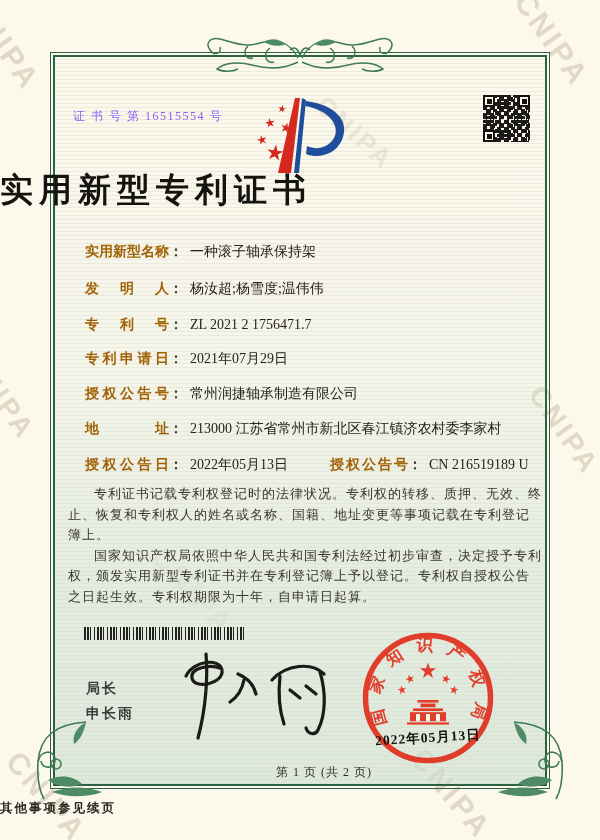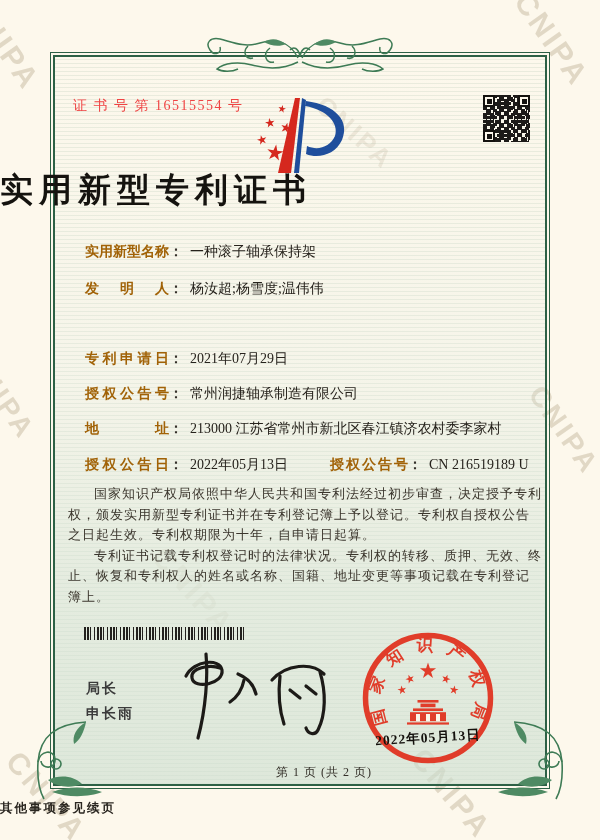--- a/index.html
+++ b/index.html
@@ -20,21 +20,21 @@
     border:1px solid #2d6146;box-sizing:border-box;
   }
   .frame-inner{
     position:absolute;inset:2px;border:2px solid #2d6146;box-sizing:border-box;
     background:
       linear-gradient(180deg, rgba(222,234,225,0) 0%, rgba(222,234,225,0.25) 45%,
                       rgba(209,226,213,0.55) 72%, rgba(205,223,209,0.65) 100%),
       repeating-linear-gradient(0deg, rgba(122,160,136,0.15) 0 1px, transparent 1px 4px);
   }
   
-  .certno{position:absolute;left:73px;top:97px;font-size:14px;color:#ef4444;letter-spacing:1.5px;}
+  .certno{position:absolute;left:73px;top:108px;font-size:12px;color:#8b5cf6;letter-spacing:1.5px;}
   .logo{position:absolute;left:242px;top:95px;}
   .qr{position:absolute;left:483px;top:95px;width:47px;height:47px;background:
       repeating-conic-gradient(#1c1a18 0% 25%, transparent 0% 50%) 0px 0px / 7px 7px,
       repeating-conic-gradient(#1c1a18 0% 25%, transparent 0% 50%) 3px 2px / 9px 9px;}
   .fp{position:absolute;width:12px;height:12px;border:2.5px solid #14120f;background:#fdf8ec;box-sizing:border-box;}
   .fp::after{content:"";position:absolute;inset:1.5px;background:#14120f;}
   .fp.tl{left:0;top:0}.fp.tr{right:0;top:0}.fp.bl{left:0;bottom:0}
   .title{position:absolute;left:0;right:0;top:168px;
          font-size:33px;font-weight:bold;letter-spacing:6px;color:#15130f;}
   
@@ -154,36 +154,39 @@
   </div>
 
   <div class="title">实用新型专利证书</div>
 
   <div class="frow" style="top:243px;">
     <span class="flabel">实用新型名称</span><span class="fcolon">：</span><span class="fvalue">一种滚子轴承保持架</span>
   </div>
   <div class="frow" style="top:280px;">
     <span class="flabel">发明人</span><span class="fcolon">：</span><span class="fvalue">杨汝超;杨雪度;温伟伟</span>
   </div>
+  <div class="frow" style="top:316px;">
+    <span class="flabel">专利号</span><span class="fcolon">：</span><span class="fvalue">ZL 2021 2 1756471.7</span>
+  </div>
   <div class="frow" style="top:350px;">
     <span class="flabel">专利申请日</span><span class="fcolon">：</span><span class="fvalue">2021年07月29日</span>
   </div>
   <div class="frow" style="top:385px;">
     <span class="flabel">授权公告号</span><span class="fcolon">：</span><span class="fvalue">常州润捷轴承制造有限公司</span>
   </div>
   <div class="frow" style="top:420px;">
     <span class="flabel">地址</span><span class="fcolon">：</span><span class="fvalue">213000 江苏省常州市新北区春江镇济农村委李家村</span>
   </div>
   <div class="frow" style="top:456px;">
     <span class="flabel">授权公告日</span><span class="fcolon">：</span><span class="fvalue">2022年05月13日</span><span class="fpair2"><span class="flabel" style="width:78px;">授权公告号</span><span class="fcolon">：</span><span class="fvalue">CN 216519189 U</span></span>
   </div>
 
   <div class="paras">
+    <p>专利证书记载专利权登记时的法律状况。专利权的转移、质押、无效、终止、恢复和专利权人的姓名或名称、国籍、地址变更等事项记载在专利登记簿上。</p>
     <p>国家知识产权局依照中华人民共和国专利法经过初步审查，决定授予专利权，颁发实用新型专利证书并在专利登记簿上予以登记。专利权自授权公告之日起生效。专利权期限为十年，自申请日起算。</p>
-    <p>专利证书记载专利权登记时的法律状况。专利权的转移、质押、无效、终止、恢复和专利权人的姓名或名称、国籍、地址变更等事项记载在专利登记簿上。</p>
   </div>
 
   <div class="barcode"></div>
 
   <div class="signoff">
     <div>局长</div>
     <div>申长雨</div>
   </div>
 
   <svg class="signature" width="175" height="95" viewBox="0 0 175 95">

